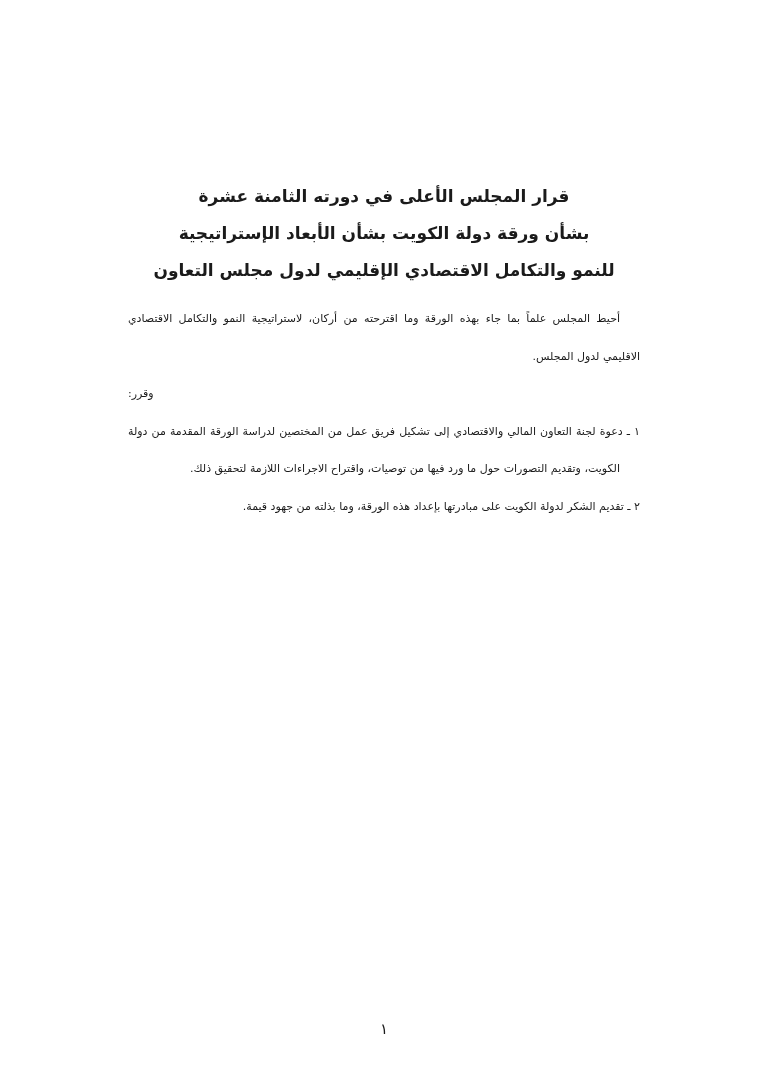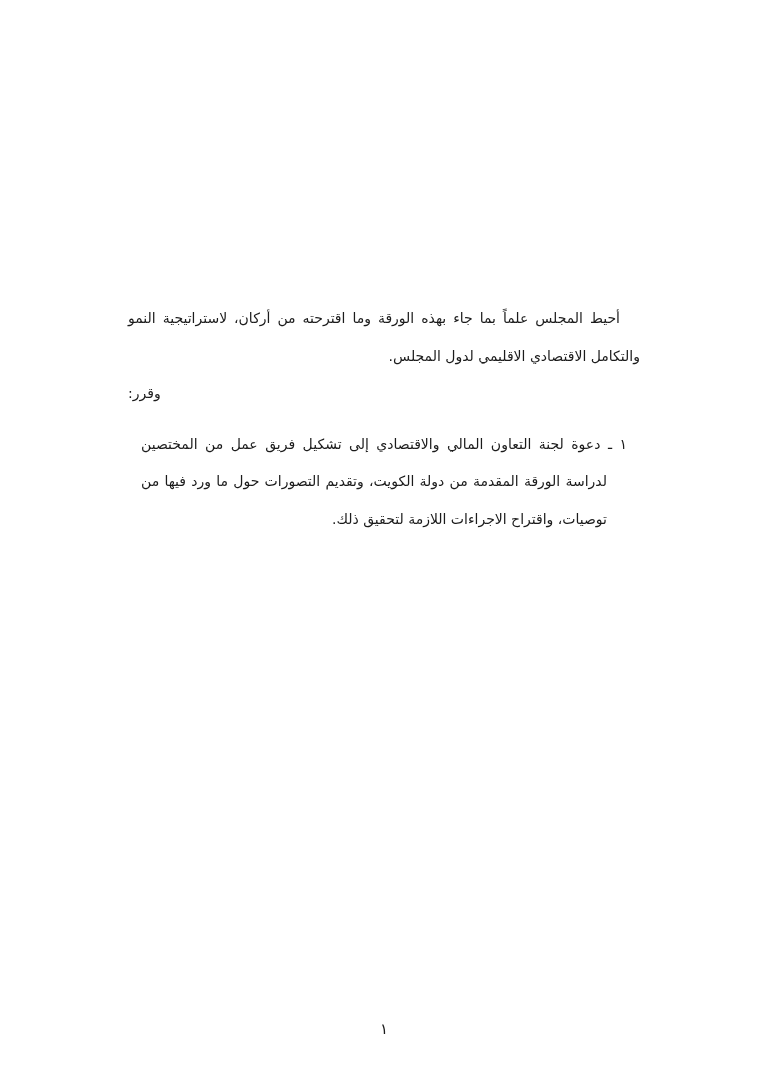--- a/index.html
+++ b/index.html
@@ -27,35 +27,35 @@
     font-size: 17px;
     font-weight: bold;
     line-height: 37px;
     letter-spacing: 0.5px;
   }
   .body-block {
     position: absolute;
     top: 300px;
     right: 128px;
     width: 512px;
-    font-size: 14px;
+    font-size: 11px;
     line-height: 37.5px;
     text-align: justify;
   }
   .para {
     margin: 0;
     text-indent: 20px;
   }
   .decided-line {
     margin: 0;
     text-align: left;
     text-indent: 28px;
   }
   .item {
-    margin: 13px;
+    margin: 0;
     padding-right: 20px;
     text-indent: -20px;
     text-align: justify;
   }
   .item .item-number {
     white-space: nowrap;
   }
   .page-number {
     position: absolute;
     top: 1020px;
@@ -64,24 +64,30 @@
     text-align: center;
     font-size: 15px;
     direction: rtl;
   }
 </style>
 </head>
 <body>
 
 <div class="page">
 
+  <header class="title-block">
+    <div class="title-line">قرار المجلس الأعلى في دورته الثامنة عشرة</div>
+    <div class="title-line">بشأن ورقة دولة الكويت بشأن الأبعاد الإستراتيجية</div>
+    <div class="title-line">للنمو والتكامل الاقتصادي الإقليمي لدول مجلس التعاون</div>
+  </header>
 
   <main class="body-block">
     <p class="para">أحيط المجلس علماً بما جاء بهذه الورقة وما اقترحته من أركان، لاستراتيجية النمو والتكامل الاقتصادي الاقليمي لدول المجلس.</p>
     <p class="decided-line">وقرر:</p>
 
     <p class="item"><span class="item-number">١ ـ</span> <span>دعوة لجنة التعاون المالي والاقتصادي إلى تشكيل فريق عمل من المختصين لدراسة الورقة المقدمة من دولة الكويت، وتقديم التصورات حول ما ورد فيها من توصيات، واقتراح الاجراءات اللازمة لتحقيق ذلك.</span></p>
 
+    <p class="item"><span class="item-number">٢ ـ</span> <span>تقديم الشكر لدولة الكويت على مبادرتها بإعداد هذه الورقة، وما بذلته من جهود قيمة.</span></p>
   </main>
 
   <footer class="page-number">١</footer>
 
 </div>
 
 </body></html>

